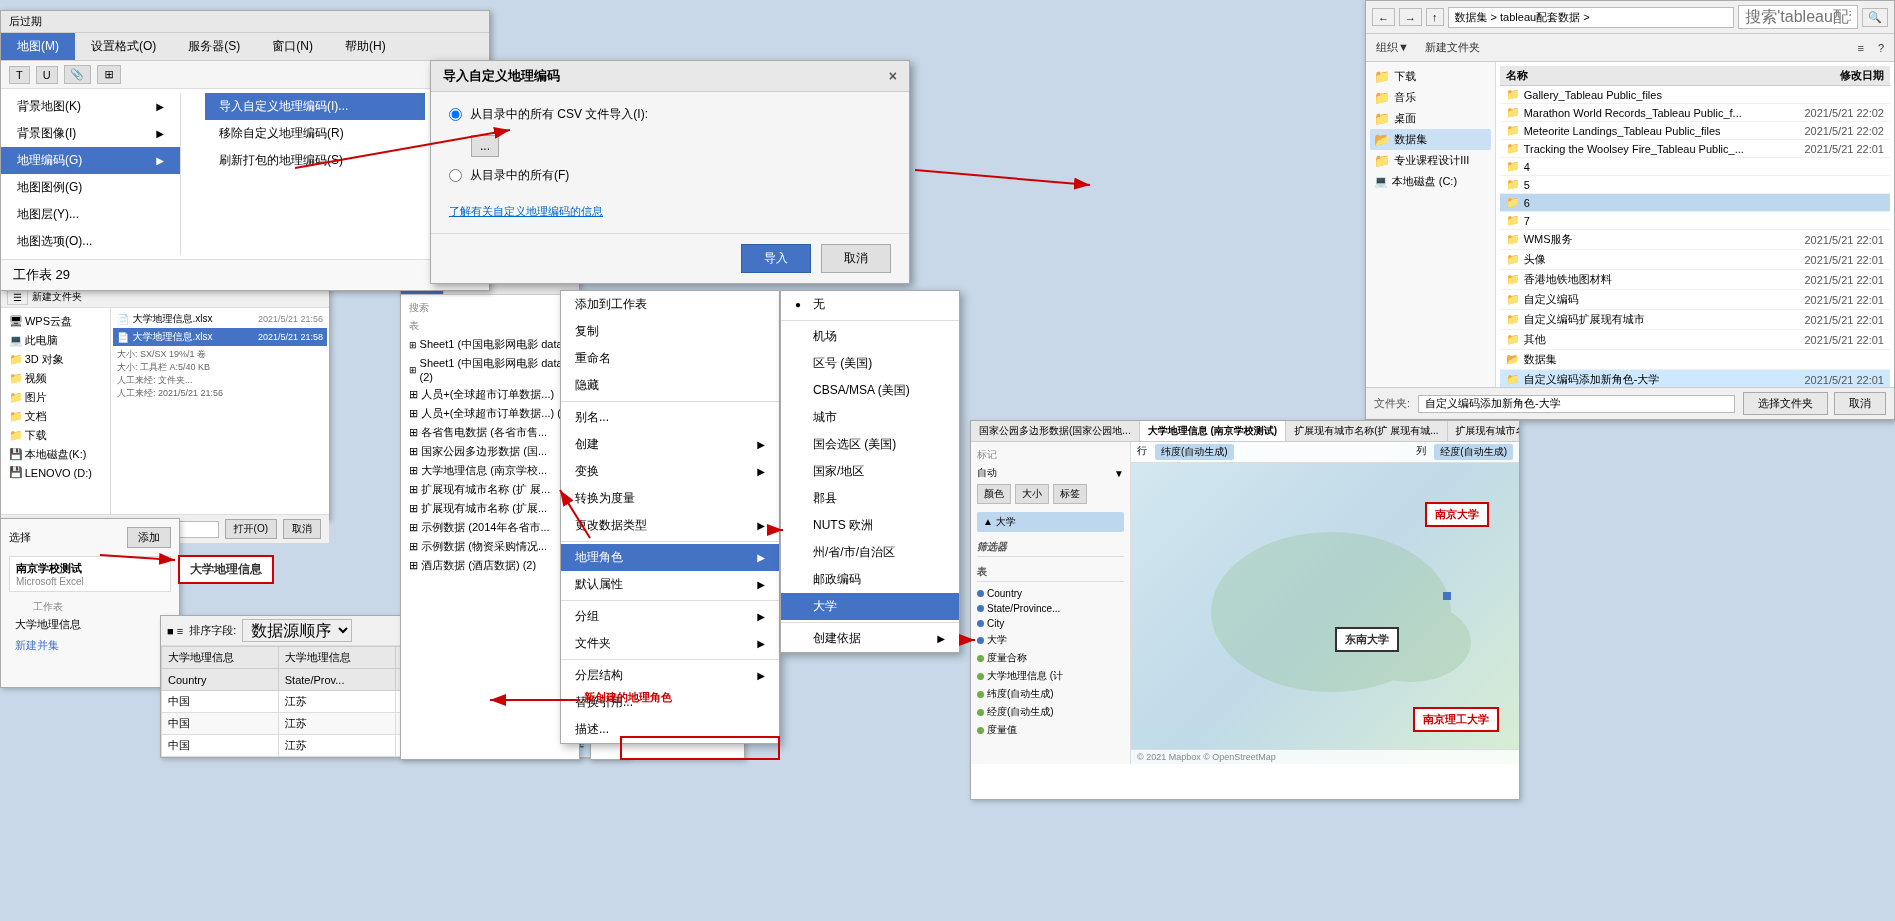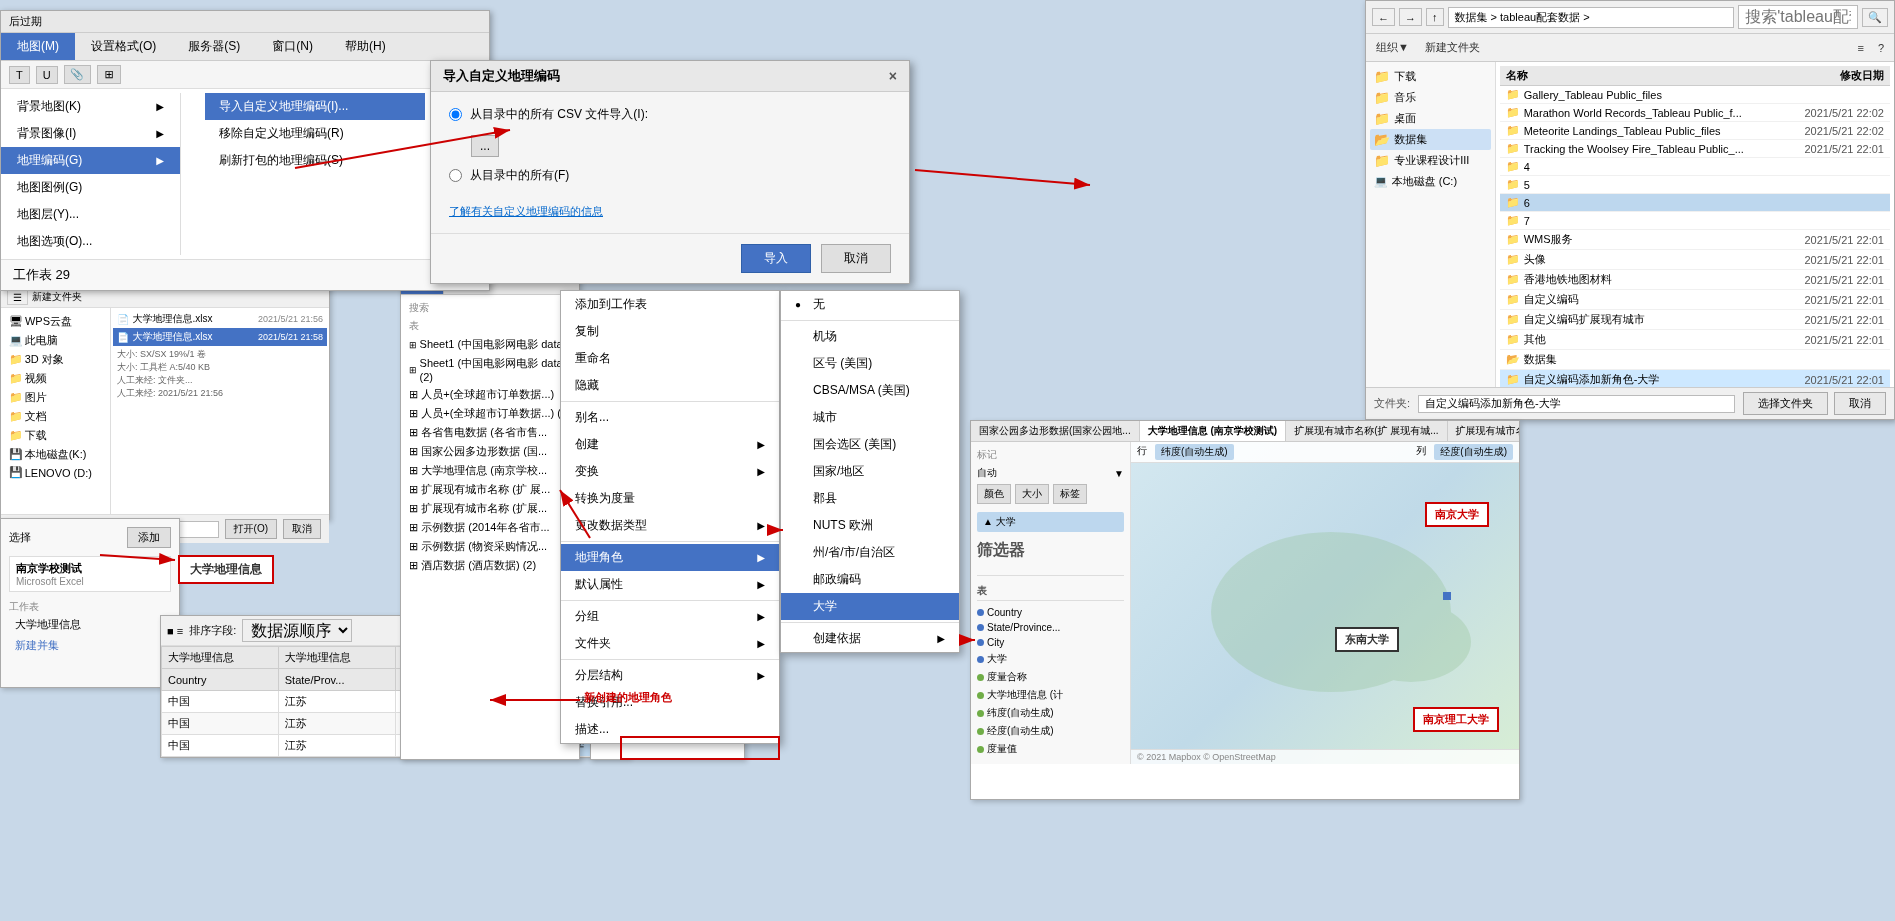--- a/index.html
+++ b/index.html
@@ -783,21 +783,21 @@
 <div class="left-bottom-panel" style="position:absolute;top:518px;left:0;width:180px;height:170px;background:#f8f8f8;border:1px solid #aaa;padding:8px;font-size:11px;">
   <div style="display:flex;justify-content:space-between;align-items:center;margin-bottom:8px;">
     <span>选择</span>
     <button style="padding:2px 10px;background:#e0e0e0;border:1px solid #aaa;cursor:pointer;font-size:11px;">添加</button>
   </div>
   <div style="background:#fff;border:1px solid #ddd;padding:4px 6px;margin-bottom:8px;">
     <div style="font-size:11px;font-weight:bold;">南京学校测试</div>
     <div style="font-size:10px;color:#888;">Microsoft Excel</div>
   </div>
   <div style="margin-bottom:4px;">
-    <div style="font-size:10px;color:#888;">工作表</div>
+    <div style="font-size:10px;color:#888;margin-left:24px;">工作表</div>
     <div style="padding:3px 6px;cursor:pointer;font-size:11px;">大学地理信息</div>
     <div style="padding:3px 6px;cursor:pointer;font-size:11px;color:#4472c4;">新建并集</div>
   </div>
 </div>
 
 <div style="position:absolute;top:555px;left:178px;background:#fff;border:2px solid #c00;padding:4px 10px;font-size:12px;font-weight:bold;color:#333;z-index:20;">大学地理信息</div>
 
 <div class="data-table-panel" style="position:absolute;top:615px;left:160px;width:470px;">
   <div class="dtp-toolbar">
     <span>■ ≡</span>
@@ -1024,21 +1024,21 @@
       <div style="display:flex;align-items:center;gap:4px;margin-bottom:4px;">
         <span>自动</span>
         <span style="margin-left:auto;">▼</span>
       </div>
       <div style="display:flex;gap:4px;margin-bottom:8px;">
         <button style="padding:2px 6px;font-size:10px;background:#e0e0e0;border:1px solid #bbb;cursor:pointer;">颜色</button>
         <button style="padding:2px 6px;font-size:10px;background:#e0e0e0;border:1px solid #bbb;cursor:pointer;">大小</button>
         <button style="padding:2px 6px;font-size:10px;background:#e0e0e0;border:1px solid #bbb;cursor:pointer;">标签</button>
       </div>
       <div style="background:#bdd7ee;padding:3px 6px;border-radius:2px;margin-bottom:4px;font-size:10px;cursor:pointer;">▲ 大学</div>
-      <div style="margin-top:8px;font-size:16px;font-weight:bold;color:#555;border-bottom:1px solid #ddd;padding-bottom:14px;margin-bottom:4px;">筛选器</div>
+      <div style="margin-top:8px;font-size:10px;font-weight:bold;color:#555;border-bottom:1px solid #ddd;padding-bottom:2px;margin-bottom:4px;font-style:italic;">筛选器</div>
       <div style="margin-top:8px;font-size:10px;font-weight:bold;color:#555;border-bottom:1px solid #ddd;padding-bottom:2px;margin-bottom:4px;">表</div>
       <div style="display:flex;align-items:center;gap:3px;padding:2px 0;cursor:pointer;">
         <span style="width:7px;height:7px;border-radius:50%;background:#4472c4;display:inline-block;"></span>
         <span>Country</span>
       </div>
       <div style="display:flex;align-items:center;gap:3px;padding:2px 0;cursor:pointer;">
         <span style="width:7px;height:7px;border-radius:50%;background:#4472c4;display:inline-block;"></span>
         <span>State/Province...</span>
       </div>
       <div style="display:flex;align-items:center;gap:3px;padding:2px 0;cursor:pointer;">

